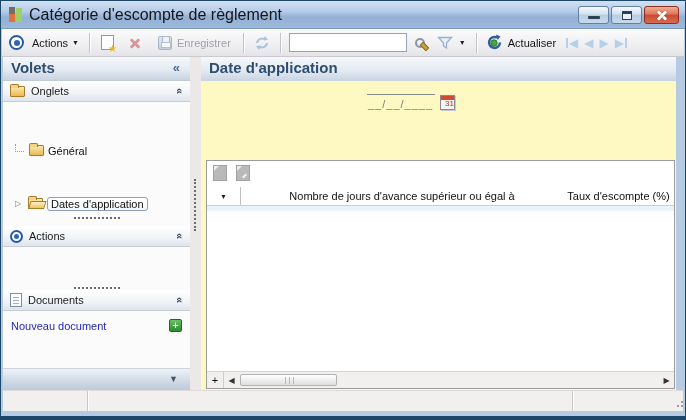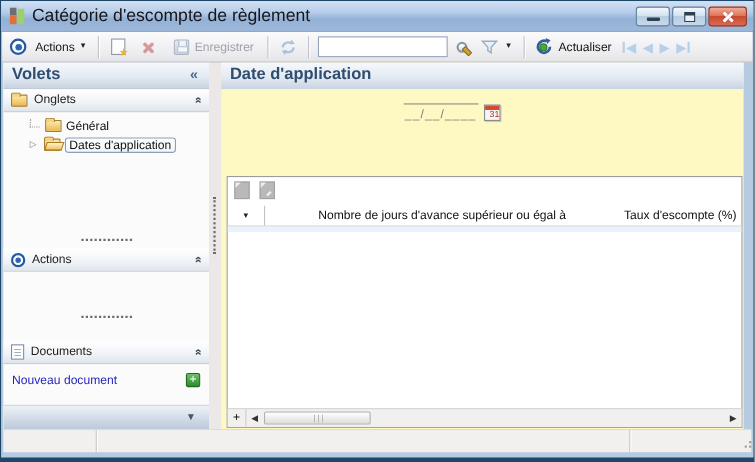--- a/index.html
+++ b/index.html
@@ -72,21 +72,21 @@
   .sec-header{
     height:21px; display:flex; align-items:center; gap:6px; padding:0 7px;
     background:linear-gradient(180deg,#ffffff,#f0f3f7 60%,#dfe5ec);
     border-bottom:1px solid #c6cdd6; font-size:11px; color:#1c1c1c;
   }
   .chev2{ margin-left:auto; display:inline-block; transform:rotate(90deg); font-size:11px; font-weight:bold; color:#3a4a5c; }
   .folder{ width:15px; height:11px; background:linear-gradient(#fbe9b0,#ecb84e); border:1px solid #a97d28; border-radius:1px; position:relative; flex:none; }
   .folder::before{ content:""; position:absolute; top:-3px; left:-1px; width:7px; height:3px; background:#f3d482; border:1px solid #a97d28; border-bottom:none; border-radius:2px 2px 0 0; }
   .folder.open::after{ content:""; position:absolute; left:-1px; bottom:-1px; width:14px; height:6px; background:linear-gradient(#fdf3cc,#eec45e); border:1px solid #a97d28; transform:skewX(-18deg); transform-origin:bottom left; }
   .tree{ padding:4px 0 0 0; }
-  .tree-row{ display:flex; align-items:center; height:17px; font-size:11px; color:#111; padding-left:24px; gap:4px; cursor:default;}
+  .tree-row{ display:flex; align-items:center; height:17px; font-size:11px; color:#111; padding-left:12px; gap:4px; cursor:default;margin-top:36px;}
   .treedots{ width:9px; height:8px; border-left:1px dotted #9a9a9a; border-bottom:1px dotted #9a9a9a; margin:-6px 1px 0 0; }
   .expander{ font-size:8px; color:#7a7a7a; width:9px; }
   .sel-box{ border:1px solid #8aa0b8; border-radius:3px; padding:0 3px; background:linear-gradient(#ffffff,#f2f5f9); }
   .hsplit{ width:46px; margin:0 auto; border-top:2px dotted #6b6b6b; height:0; cursor:row-resize; }
   .sb-abs{ position:absolute; left:0; right:0; }
   .newdoc-row{ display:flex; align-items:center; padding:0 8px; height:17px; }
   .newdoc-link{ font-size:11px; color:#2626bb; cursor:pointer; }
   .plusbtn{ margin-left:auto; width:13px; height:13px; background:linear-gradient(#6cc06a,#2e8c2e); border:1px solid #1e6a1e; border-radius:2px; color:#fff; font-size:11px; line-height:10px; text-align:center; cursor:pointer;}
   .sb-bottom{
     position:absolute; left:0; right:0; bottom:0; height:22px;
@@ -257,21 +257,21 @@
         <span class="icon-target small"></span>
         <span>Actions</span>
         <span class="chev2">«</span>
       </div>
     </div>
 
     <div class="sb-abs" style="top:230px">
         <div class="hsplit"></div>
       </div>
 
-    <div class="sb-abs" style="top:253px">
+    <div class="sb-abs" style="top:233px">
       <div class="sec-header">
         <span class="icon-doc"></span>
         <span>Documents</span>
         <span class="chev2">«</span>
       </div>
       <div class="newdoc-row" style="margin-top:6px">
         <span class="newdoc-link">Nouveau document</span>
         <span class="plusbtn">+</span>
       </div>
     </div>

